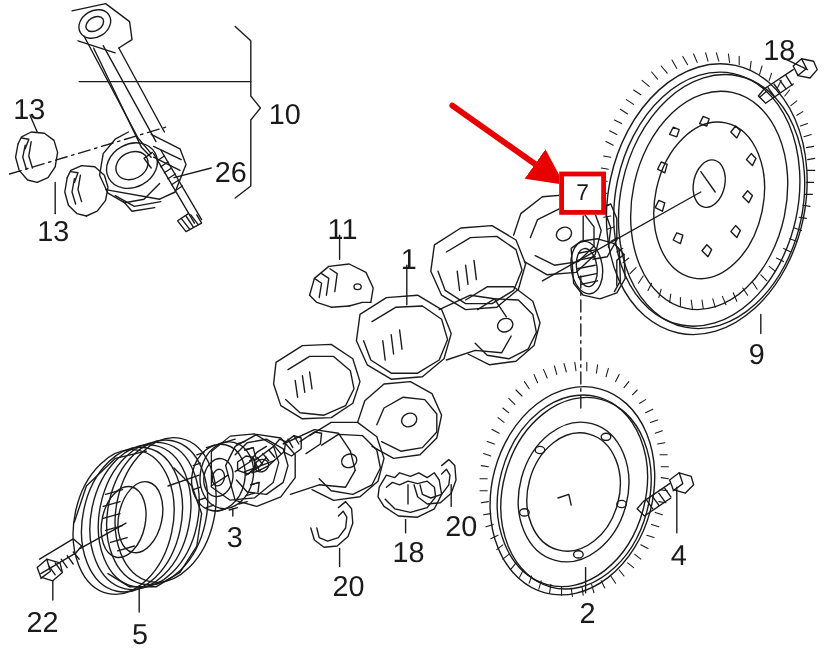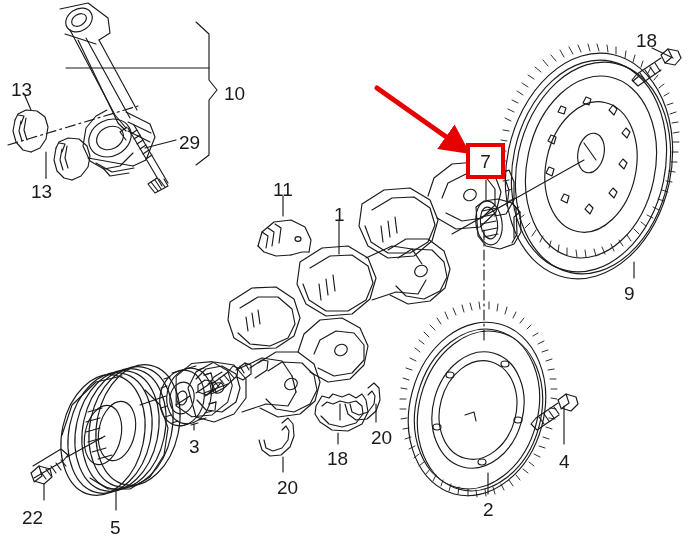--- a/index.html
+++ b/index.html
@@ -16,21 +16,21 @@
     font-family: "Liberation Sans", sans-serif;
   }
   #stage svg {
     position: absolute;
     left: 0;
     top: 0;
   }
   .lbl {
     position: absolute;
     font-family: "Liberation Sans", sans-serif;
-    font-size: 19px;
+    font-size: 24px;
     color: #1a1a1a;
     line-height: 1;
     white-space: nowrap;
     user-select: none;
   }
   .hl-box {
     position: absolute;
     border: 4px solid #e60000;
     background: #ffffff;
     box-sizing: border-box;
@@ -336,21 +336,21 @@
     </g>
   </svg>
 
   <div class="hl-box" id="hlbox" style="left: 466px; top: 143px; width: 39px; height: 36px; border-color: rgb(230, 0, 0);">
     <span>7</span>
   </div>
 
   <div class="lbl" style="left:11px; top:80px;">13</div>
   <div class="lbl" style="left:31px; top:182px;">13</div>
   <div class="lbl" style="left:224px; top:84px;">10</div>
-  <div class="lbl" style="left:179px; top:133px;">29</div>
+  <div class="lbl" style="left:179px; top:133px;">26</div>
   <div class="lbl" style="left:273px; top:180px;">11</div>
   <div class="lbl" style="left:334px; top:205px;">1</div>
   <div class="lbl" style="left:636px; top:31px;">18</div>
   <div class="lbl" style="left:624px; top:284px;">9</div>
   <div class="lbl" style="left:371px; top:428px;">20</div>
   <div class="lbl" style="left:327px; top:449px;">18</div>
   <div class="lbl" style="left:277px; top:478px;">20</div>
   <div class="lbl" style="left:189px; top:437px;">3</div>
   <div class="lbl" style="left:22px; top:508px;">22</div>
   <div class="lbl" style="left:110px; top:518px;">5</div>

